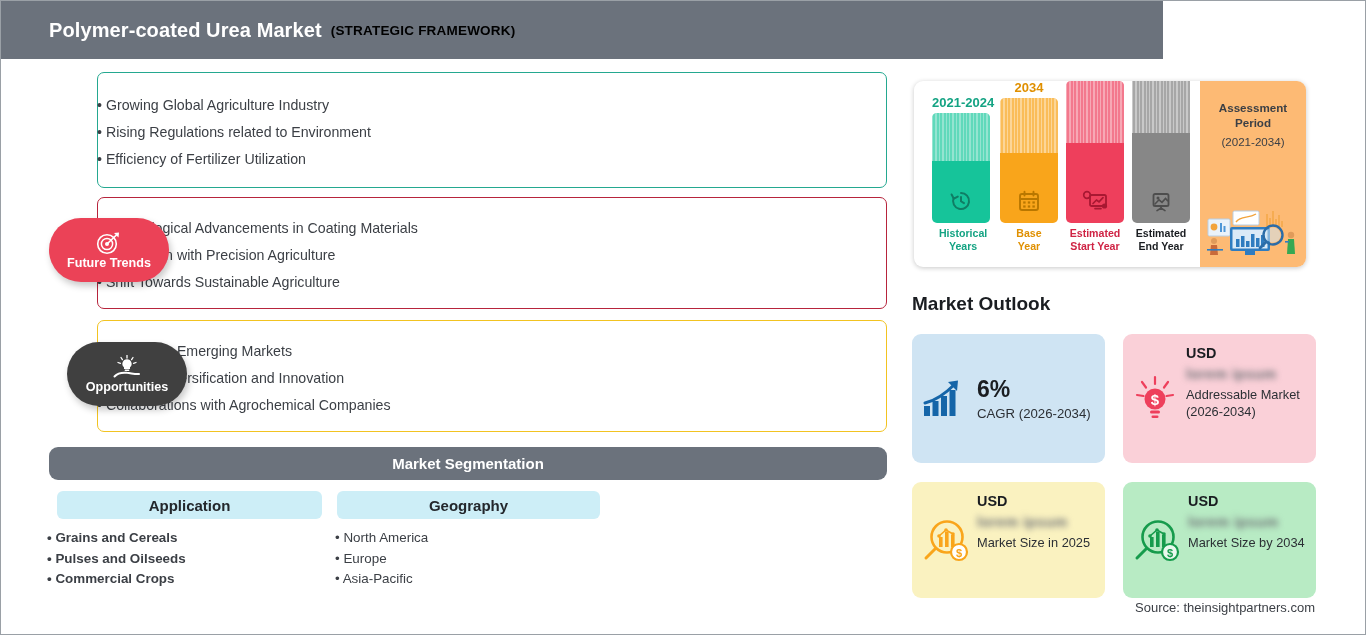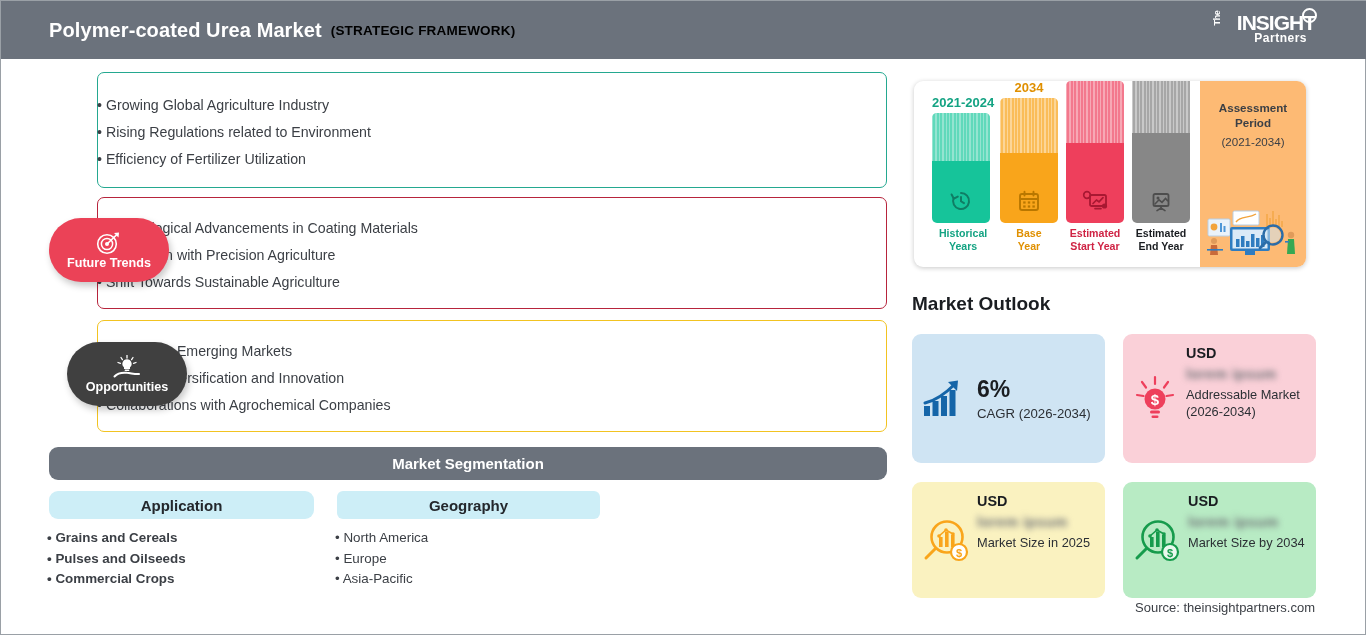--- a/index.html
+++ b/index.html
@@ -6,21 +6,21 @@
   html, body {
     width: 1366px; height: 635px;
     background: #ffffff;
     font-family: "Liberation Sans", sans-serif;
     overflow: hidden;
   }
   #page { position: relative; width: 1366px; height: 635px; background: #fff; border: 1px solid #9aa0a6; }
 
   
   .header {
-    position: absolute; left: 0; top: 0; width: 1366px; height: 58px;
+    position: absolute; left: 0; top: 0; width: 1162px; height: 58px;
     background: #6b727c; display: flex; align-items: center;
   }
   .hdr-title { margin-left: 48px; color: #fff; font-size: 20px; font-weight: bold; letter-spacing: .1px; }
   .hdr-sub { color: #000000; font-size: 13.5px; font-weight: bold; margin-left: 9px; letter-spacing: .2px; }
   .logo { position: absolute; right: 52px; top: 10px; width: 120px; height: 40px; color: #fff; text-align: right; }
   .logo .l1 { font-size: 9px; font-weight: bold; letter-spacing: -.3px; display:inline-block; transform: rotate(-90deg) translate(-2px,-13px); transform-origin: center; }
   .logo .l2 { font-size: 21px; font-weight: bold; letter-spacing: -1px; }
   .logo .l3 { display:block; font-size: 12px; font-weight: bold; letter-spacing: .5px; margin-top: -4px; margin-right: 8px; }
   .logo-top { display: flex; align-items: flex-start; justify-content: flex-end; position: relative; }
   .logo-ring { position:absolute; right: -2px; top: -3px; width: 15px; height: 15px; border: 2.4px solid #fff; border-radius: 50%; }
@@ -53,21 +53,21 @@
   .seg-head {
     position: absolute; left: 48px; top: 446px; width: 838px; height: 33px;
     background: #6b727c; border-radius: 9px; color: #fff; font-size: 15px; font-weight: bold;
     display: flex; align-items: center; justify-content: center;
   }
   .seg-col-head {
     position: absolute; top: 490px; height: 28px; background: #cdeef7; border-radius: 6px;
     color: #23272c; font-size: 15px; font-weight: bold;
     display: flex; align-items: center; justify-content: center;
   }
-  .sch-1 { left: 48px;  width: 265px; border-radius: 9px; }
+  .sch-1 { left: 56px;  width: 265px; }
   .sch-2 { left: 336px; width: 263px; }
   .seg-list { position: absolute; top: 527px; font-size: 13.4px; color: #3b3f45; line-height: 20.5px; }
   .sl-1 { left: 46px; font-weight: bold; }
   .sl-2 { left: 334px; }
 
   
   .assess {
     position: absolute; left: 913px; top: 80px; width: 392px; height: 186px;
     background: #fff; border-radius: 9px; box-shadow: 0 1px 5px rgba(0,0,0,.22);
     overflow: hidden;
@@ -112,28 +112,20 @@
   .source { position: absolute; right: 50px; top: 599px; font-size: 13px; color: #3b3f45; }
 </style>
 </head>
 <body>
 
 <div id="page">
 
   <div class="header">
     <div class="hdr-title">Polymer-coated Urea Market</div>
     <div class="hdr-sub">(STRATEGIC FRAMEWORK)</div>
-    <div class="logo">
-      <div class="logo-top">
-        <span class="l1">The</span>
-        <span class="l2">INSIGHT</span>
-        <span class="logo-ring"></span>
-      </div>
-      <span class="l3">Partners</span>
-    </div>
   </div>
 
   <div class="panel p-green"></div>
   <div class="panel p-red"></div>
   <div class="panel p-yellow"></div>
 
   <div class="bullets b-green">
     <div>• Growing Global Agriculture Industry</div>
     <div>• Rising Regulations related to Environment</div>
     <div>• Efficiency of Fertilizer Utilization</div>

